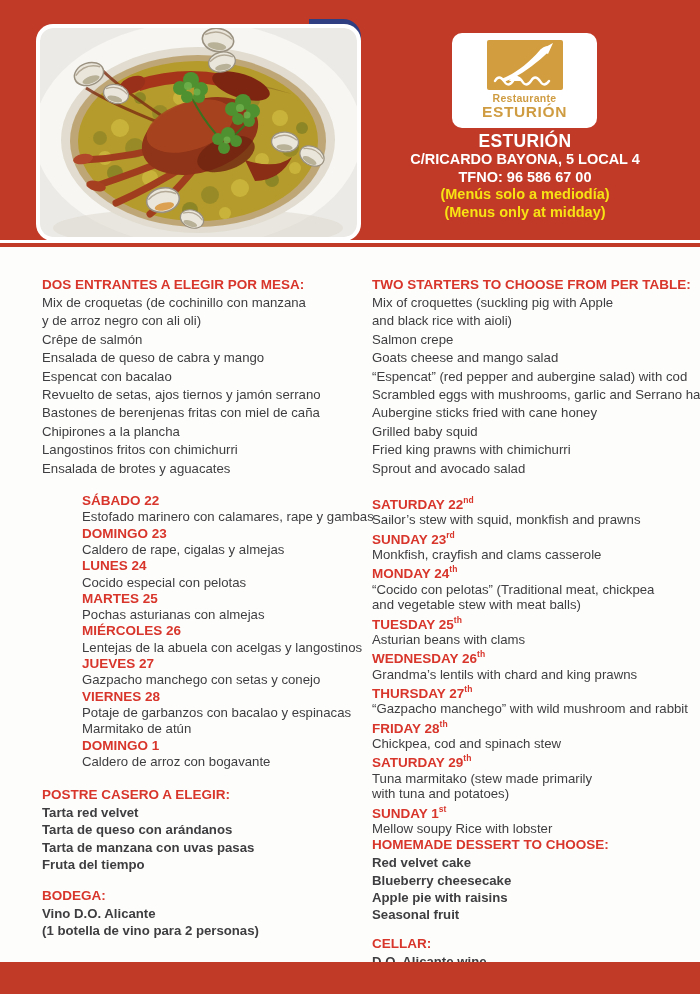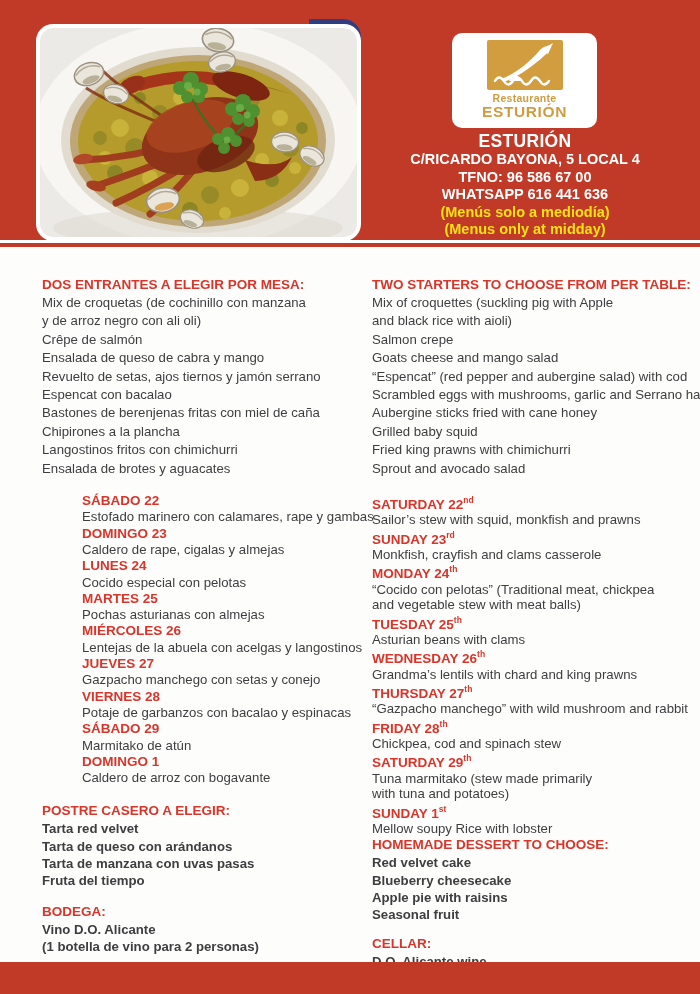--- a/index.html
+++ b/index.html
@@ -200,37 +200,36 @@
       <path d="M8,41 q4,-7 9,0 q4,7 9,0 q4,-7 9,0 q4,7 9,0 q4,-7 9,0 q4,7 9,0" stroke="#ffffff" stroke-width="2.4" fill="none" stroke-linecap="round"></path>
     </svg>
     <div class="logo-rest">Restaurante</div>
     <div class="logo-name">ESTURIÓN</div>
   </div>
 
   <div class="contact">
     <div class="c-name">ESTURIÓN</div>
     <div class="c-line">C/RICARDO BAYONA, 5 LOCAL 4</div>
     <div class="c-line">TFNO: 96 586 67 00</div>
-    <div class="c-line">WHATSAPP 616 441 636</div>
     <div class="c-note">(Menús solo a mediodía)</div>
     <div class="c-note">(Menus only at midday)</div>
   </div>
 
   <div class="content">
 
     <div class="col col-left">
       <div class="sec">
         <div class="sec-heading">DOS ENTRANTES A ELEGIR POR MESA:</div>
         <div class="lines">
             <div class="line">Mix de croquetas (de cochinillo con manzana</div>
             <div class="line">y de arroz negro con ali oli)</div>
             <div class="line">Crêpe de salmón</div>
             <div class="line">Ensalada de queso de cabra y mango</div>
+            <div class="line">Espencat con bacalao</div>
             <div class="line">Revuelto de setas, ajos tiernos y jamón serrano</div>
-            <div class="line">Espencat con bacalao</div>
             <div class="line">Bastones de berenjenas fritas con miel de caña</div>
             <div class="line">Chipirones a la plancha</div>
             <div class="line">Langostinos fritos con chimichurri</div>
             <div class="line">Ensalada de brotes y aguacates</div>
           </div>
       </div>
       <div class="days">
           <div class="day-heading">SÁBADO 22</div>
           <div class="day-line">Estofado marinero con calamares, rape y gambas</div>
           <div class="day-heading">DOMINGO 23</div>
@@ -238,21 +237,20 @@
           <div class="day-heading">LUNES 24</div>
           <div class="day-line">Cocido especial con pelotas</div>
           <div class="day-heading">MARTES 25</div>
           <div class="day-line">Pochas asturianas con almejas</div>
           <div class="day-heading">MIÉRCOLES 26</div>
           <div class="day-line">Lentejas de la abuela con acelgas y langostinos</div>
           <div class="day-heading">JUEVES 27</div>
           <div class="day-line">Gazpacho manchego con setas y conejo</div>
           <div class="day-heading">VIERNES 28</div>
           <div class="day-line">Potaje de garbanzos con bacalao y espinacas</div>
-          <div class="day-heading">SÁBADO 29</div>
           <div class="day-line">Marmitako de atún</div>
           <div class="day-heading">DOMINGO 1</div>
           <div class="day-line">Caldero de arroz con bogavante</div>
         </div>
       <div class="sec sec-dessert">
         <div class="sec-heading">POSTRE CASERO A ELEGIR:</div>
         <div class="lines">
             <div class="line">Tarta red velvet</div>
             <div class="line">Tarta de queso con arándanos</div>
             <div class="line">Tarta de manzana con uvas pasas</div>

